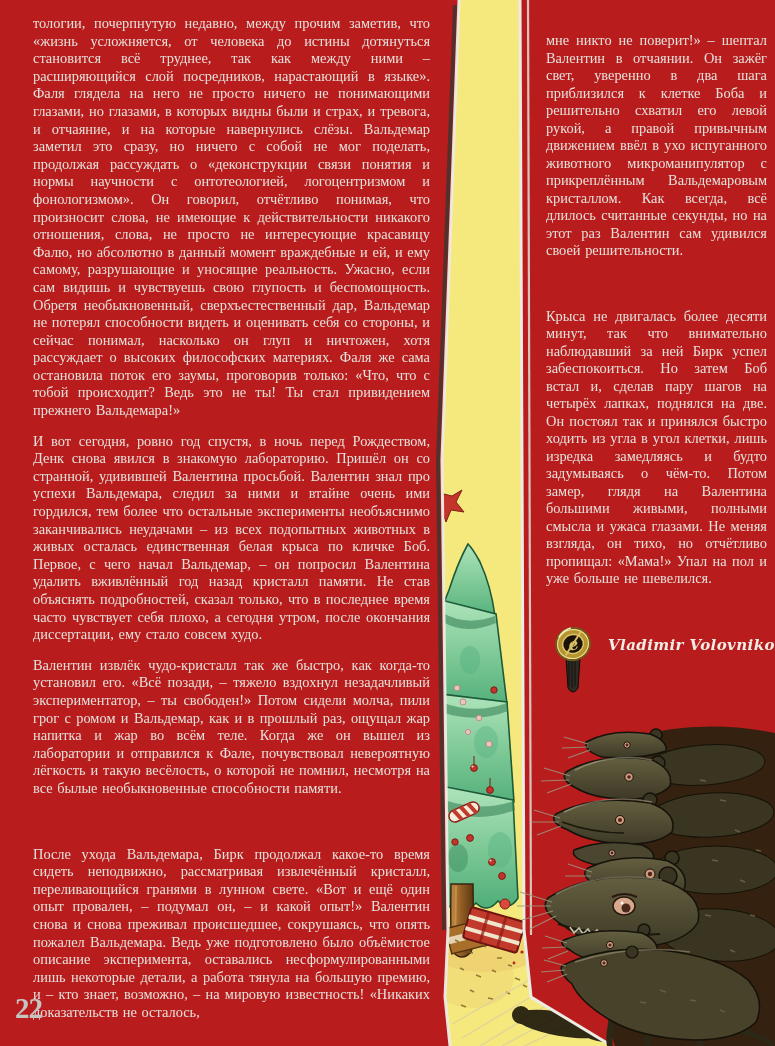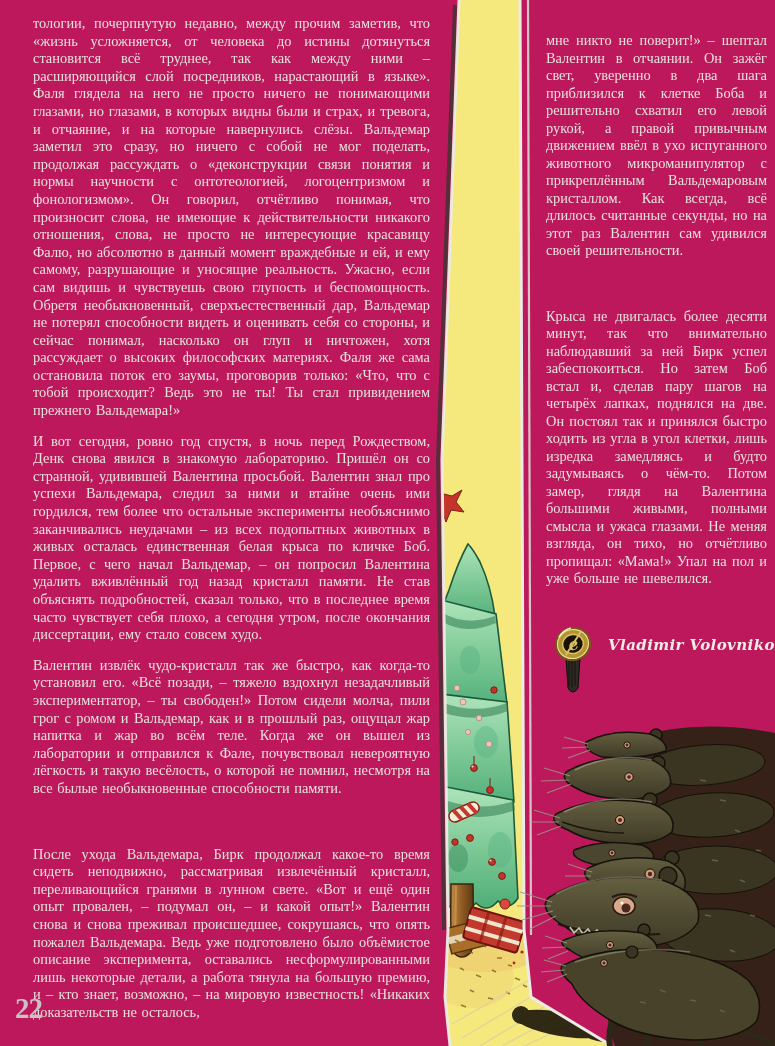--- a/index.html
+++ b/index.html
@@ -1,18 +1,18 @@
 <!DOCTYPE html>
 <html><head>
 <meta charset="utf-8">
 <style>
   html,body{margin:0;padding:0;background:#000;}
   .page{
     position:relative;width:775px;height:1046px;overflow:hidden;
-    background:#be185d;
+    background:#b91c1c;
     font-family:"Liberation Serif","DejaVu Serif",serif;
   }
   .art{position:absolute;left:0;top:0;z-index:0;}
   .col{
     position:absolute;z-index:2;color:#E5E2DC;text-align:justify;
     font-size:14.4px;line-height:17.6px;word-spacing:1px;
   }
   .col p{margin:0 0 13px 0;}
   .col p:last-child{margin-bottom:0;margin-top:48px;}
   .left-col{left:33px;top:15px;width:397px;}

